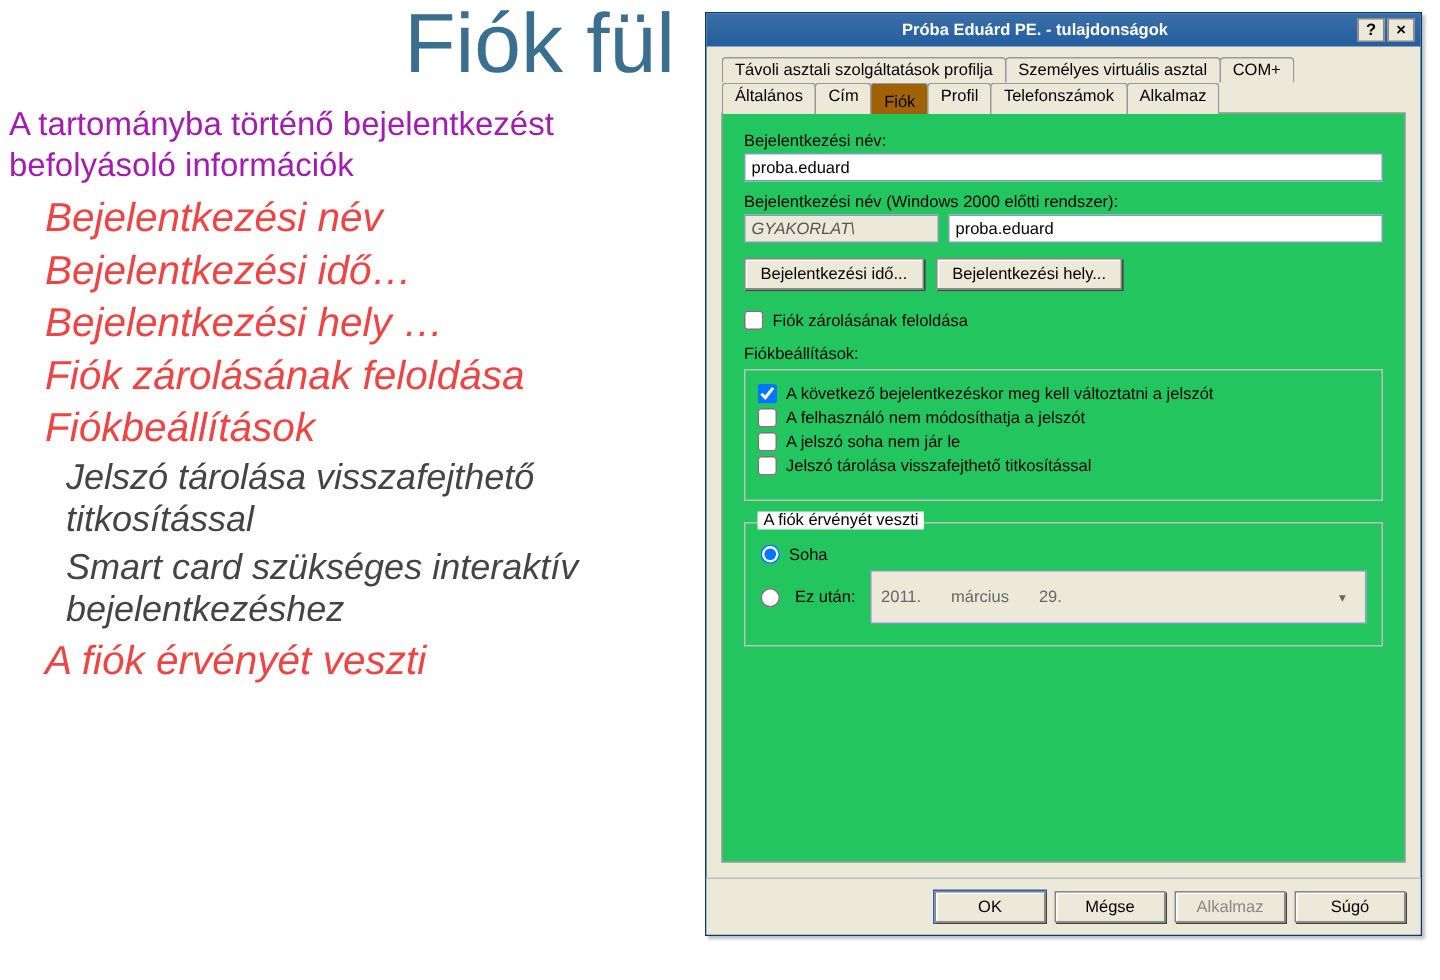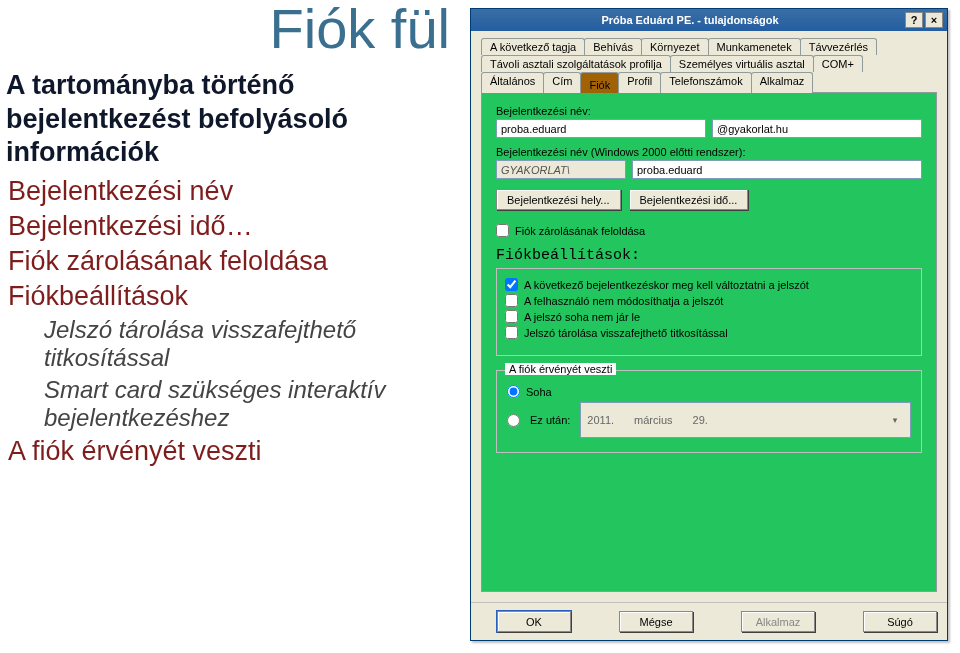--- a/index.html
+++ b/index.html
@@ -22,31 +22,32 @@
   }
   .left h1 {
     font-size: 56px;
     font-weight: 300;
     color: #3a6f8f;
     margin: 0 0 10px 0;
     line-height: 1.05;
     text-align: right;
   }
   .left p.lead {
-    font-size: 27px;
+    font-size: 22px;
     line-height: 1.25;
-    color: #0f172a;
+    color: #a21caf;
     margin: 0 0 6px 0;
-    font-weight: 700;
+    font-weight: 400;
   }
   .left .lvl1 {
     font-size: 27px;
-    color: #7f1d1d;
-    margin: 0 0 4px 2px;
+    color: #ef4444;
+    margin: 0 0 4px 24px;
     font-weight: 300;
+    font-style: italic;
   }
   .left .lvl2 {
     font-size: 24px;
     font-style: italic;
     color: #444;
     margin: 0 0 4px 38px;
     font-weight: 300;
   }
 
   
@@ -147,21 +148,21 @@
     padding: 0 10px;
     font-family: Tahoma, sans-serif;
     font-size: 11px;
     box-shadow: inset 1px 1px 0 #fff, 1px 1px 0 #404040;
   }
   .small-btn-row { display: flex; gap: 8px; margin: 10px 0 14px 0; }
   .check-row {
     display: flex; align-items: center; gap: 6px; margin: 3px 0; font-size: 11px;
   }
   .check-row input[type=checkbox] { width:13px; height:13px; margin:0; }
-  .section-label { margin: 10px 0 4px 0; font-size: 15px; font-family: Liberation Mono, monospace; }
+  .section-label { margin: 10px 0 4px 0; font-size: 11px; }
   .fieldset {
     border: 1px solid #bfbfbf;
     padding: 10px 10px 10px 10px;
     margin-top: 14px;
     position: relative;
   }
   .fieldset .legend {
     position: absolute; top: -8px; left: 8px;
     background: #fcfcfe;
     padding: 0 4px;
@@ -190,94 +191,86 @@
   .dialog-footer {
     border-top: 1px solid #bfbfbf;
     background: #ece9d8;
     padding: 8px 10px;
     display: flex;
     justify-content: flex-end;
     gap: 6px;
   }
   .dialog-footer .btn {
     min-width: 74px;
-    margin-left: 42px;
   }
   .btn.disabled { color: #888; }
   .btn.default { box-shadow: inset 1px 1px 0 #fff, 1px 1px 0 #404040, 0 0 0 1px #2a5fbd; }
 </style>
 </head>
 <body>
 
 <div class="page">
 
   <div class="left">
     <h1>Fiók fül</h1>
     <p class="lead">A tartományba történő bejelentkezést befolyásoló információk</p>
     <p class="lvl1">Bejelentkezési név</p>
     <p class="lvl1">Bejelentkezési idő…</p>
+    <p class="lvl1">Bejelentkezési hely …</p>
     <p class="lvl1">Fiók zárolásának feloldása</p>
     <p class="lvl1">Fiókbeállítások</p>
     <p class="lvl2">Jelszó tárolása visszafejthető titkosítással</p>
     <p class="lvl2">Smart card szükséges interaktív bejelentkezéshez</p>
     <p class="lvl1">A fiók érvényét veszti</p>
   </div>
 
   <div class="dialog-wrap">
     <div class="dialog">
       <div class="titlebar">
         <span class="tb-title">Próba Eduárd PE. - tulajdonságok</span>
         <div class="tb-btn">?</div>
         <div class="tb-btn">×</div>
       </div>
       <div class="dialog-body">
 
         <div class="tabs">
           <div class="tabs-row">
-            <div class="tab">A következő tagja</div>
-            <div class="tab">Behívás</div>
-            <div class="tab">Környezet</div>
-            <div class="tab">Munkamenetek</div>
-            <div class="tab">Távvezérlés</div>
-          </div>
-          <div class="tabs-row">
             <div class="tab">Távoli asztali szolgáltatások profilja</div>
             <div class="tab">Személyes virtuális asztal</div>
             <div class="tab">COM+</div>
           </div>
           <div class="tabs-row">
             <div class="tab">Általános</div>
             <div class="tab">Cím</div>
             <div class="tab active">Fiók</div>
             <div class="tab">Profil</div>
             <div class="tab">Telefonszámok</div>
             <div class="tab">Alkalmaz</div>
           </div>
         </div>
 
         <div class="tabpanel">
           <div class="field-row">
             <span class="field-label">Bejelentkezési név:</span>
             <div class="pair">
               <input class="textbox" value="proba.eduard" style="">
-              <input class="textbox" value="@gyakorlat.hu" style="">
             </div>
           </div>
 
           <div class="field-row" style="margin-top:8px;">
             <span class="field-label">Bejelentkezési név (Windows 2000 előtti rendszer):</span>
             <div class="pair">
               <div class="static-box">GYAKORLAT\</div>
               <input class="textbox" value="proba.eduard" style="">
             </div>
           </div>
 
           <div class="small-btn-row">
+            <button class="btn">Bejelentkezési idő...</button>
             <button class="btn">Bejelentkezési hely...</button>
-            <button class="btn">Bejelentkezési idő...</button>
           </div>
 
           <div class="check-row">
             <input type="checkbox" style="">
             <span>Fiók zárolásának feloldása</span>
           </div>
 
           <div class="section-label">Fiókbeállítások:</div>
 
           <div style="border:1px solid #bfbfbf; padding:6px 8px; height:88px; overflow:hidden;">

